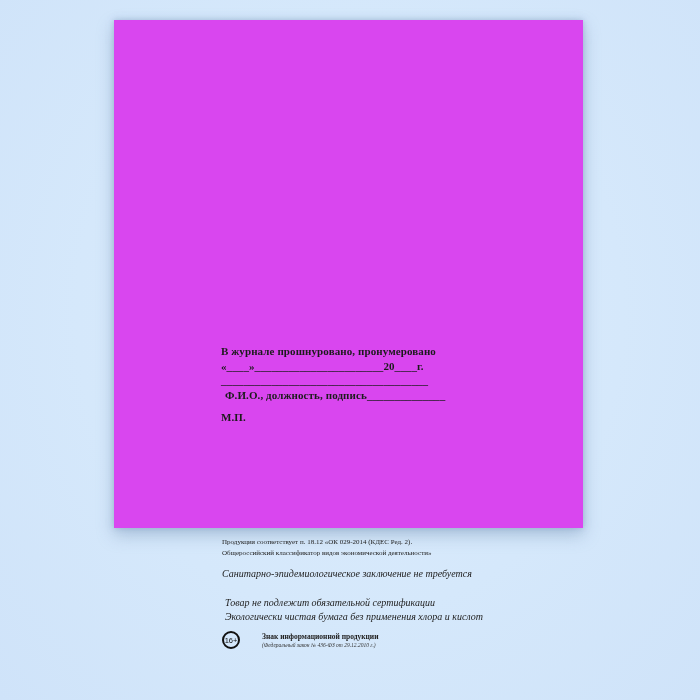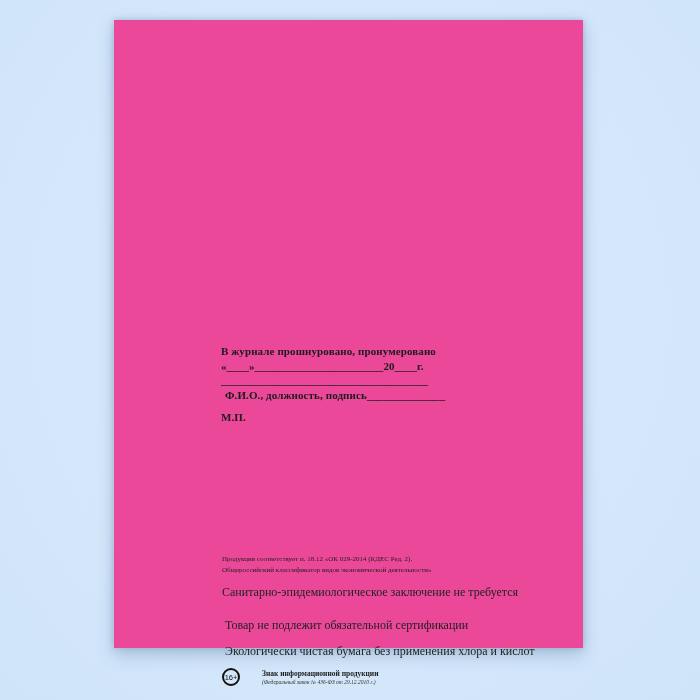--- a/index.html
+++ b/index.html
@@ -12,22 +12,22 @@
     position: relative;
     overflow: hidden;
     background: radial-gradient(ellipse at 50% 45%, #ddecfc 0%, #d5e8fb 55%, #cfe3f9 100%);
     font-family: "Liberation Serif", "DejaVu Serif", serif;
   }
   .page {
     position: absolute;
     left: 114px;
     top: 20px;
     width: 469px;
-    height: 628px;
-    background: #ec4899;
+    height: 508px;
+    background: #d946ef;
     box-shadow: 0 0 6px rgba(125,155,190,0.55), 0 7px 16px rgba(115,145,180,0.45);
   }
   
   .binding-block {
     position: absolute;
     left: 107px;
     top: 324px;
     width: 218px;
     color: #1b1b1b;
     font-size: 11px;
@@ -43,39 +43,40 @@
   }
   .stamp-line {
     padding-right: 14px;
     margin-top: 8px;
     font-weight: 600;
   }
   
   .footer-block {
     position: absolute;
     left: 108px;
-    top: 534px;
+    top: 517px;
     width: 240px;
     color: #222222;
   }
   .compliance {
     font-size: 7px;
     line-height: 10.5px;
     white-space: nowrap;
   }
   .compliance .italic {
     font-style: italic;
   }
   .footer-line {
-    font-size: 12px;
+    font-size: 10px;
     white-space: nowrap;
+    font-style: italic;
   }
   .footer-line.sanitary { margin-top: 10px; }
   .footer-line.cert     { margin-top: 18px; padding-left: 3px; }
-  .footer-line.eco      { margin-top: 11px; padding-left: 3px; }
+  .footer-line.eco      { margin-top: 3px; padding-left: 3px; }
   .age-row {
     margin-top: 9px;
     display: flex;
     align-items: center;
   }
   .age-badge {
     width: 14px;
     height: 14px;
     border: 2.5px solid #111111;
     border-radius: 50%;

